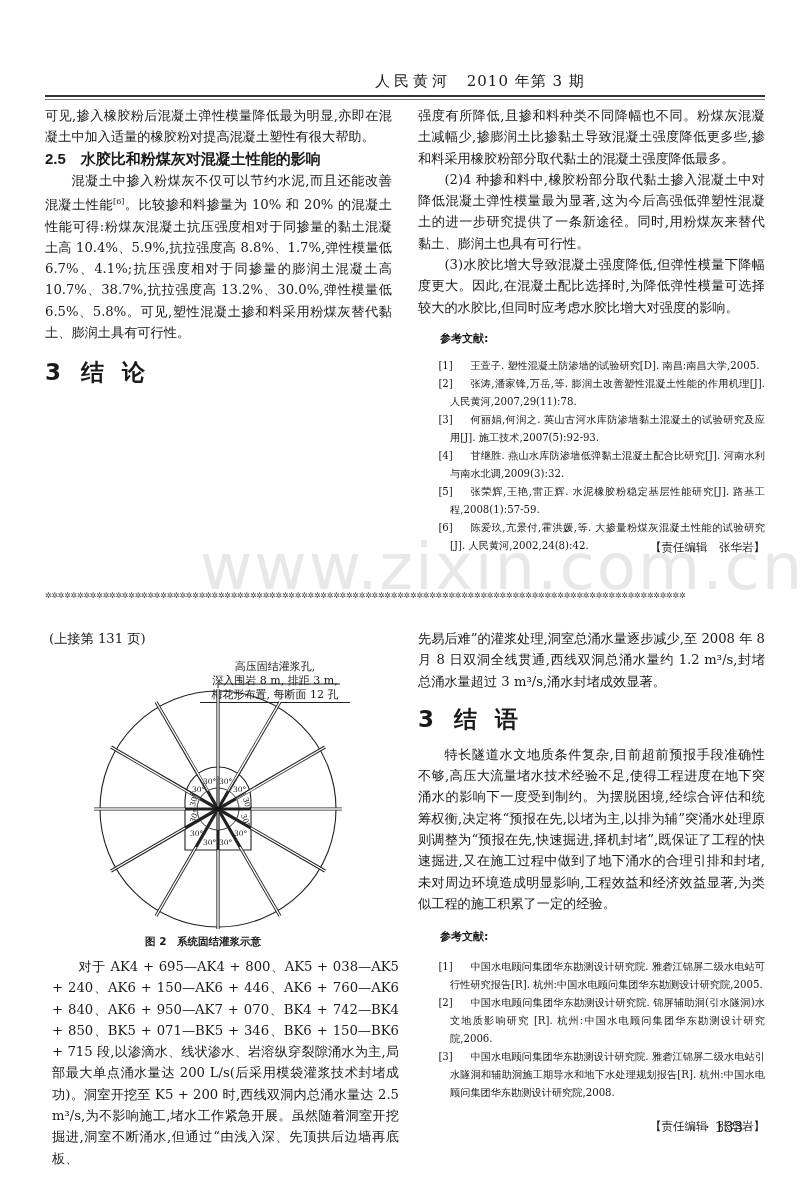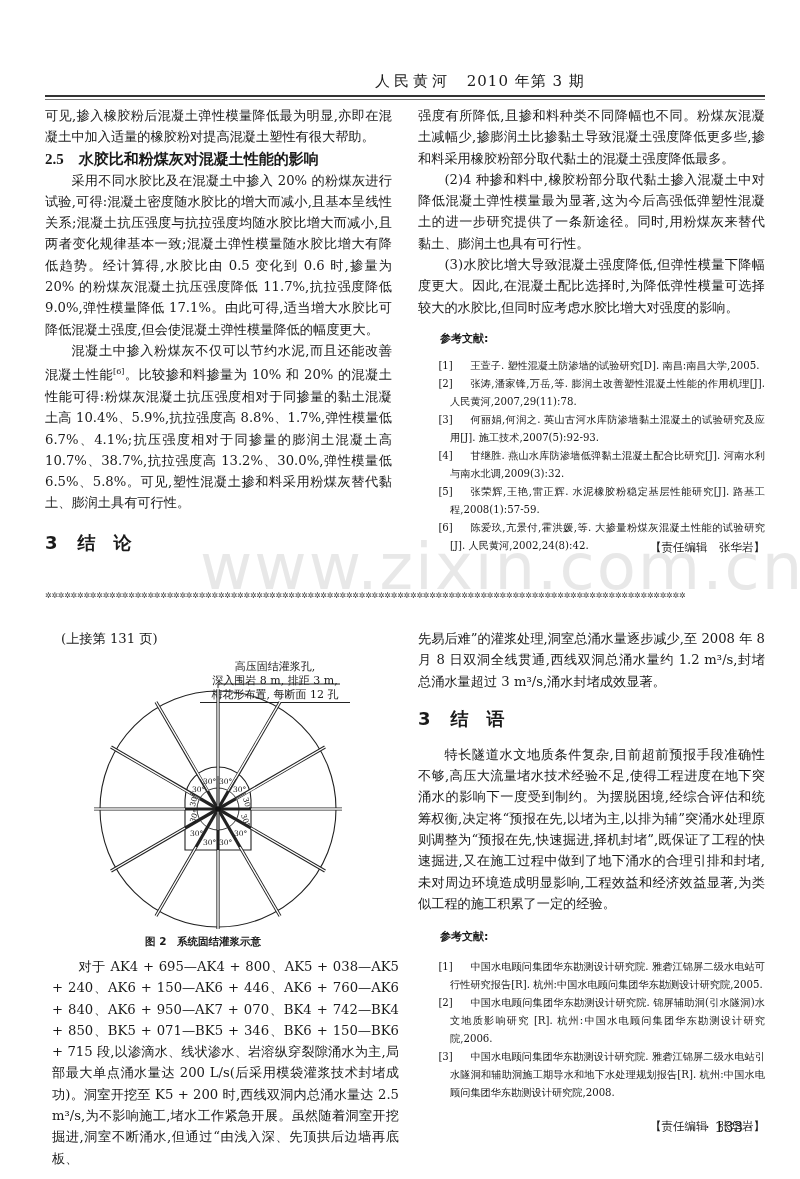--- a/index.html
+++ b/index.html
@@ -7,22 +7,22 @@
          font-family: "DejaVu Serif", "Liberation Serif", serif; color: #1a1a1a; }
   .abs { position: absolute; }
   .header { left: 45px; top: 0; width: 720px; height: 100px; }
   .journal { position: absolute; left: 330px; top: 72px; font-size: 15px; letter-spacing: 1px; }
   .journal .jn { letter-spacing: 4px; margin-right: 10px; }
   .rule1 { position: absolute; left: 0; top: 95px; width: 720px; height: 2px; background: #333; }
   .rule2 { position: absolute; left: 0; top: 99px; width: 720px; height: 1px; background: #777; }
   .col { position: absolute; font-size: 13.2px; line-height: 21.3px; text-align: justify; }
   .col p { margin: 0; text-indent: 2em; }
   .col p.noind { text-indent: 0; }
-  .h2 { font-family: Liberation Serif, serif; font-weight: bold; font-size: 15px; line-height: 22px; margin: 0; }
-  .h1 { font-family: "DejaVu Sans", "Liberation Sans", sans-serif; font-weight: bold; font-size: 18px; line-height: 30px; margin: 0; letter-spacing: 2px; }
+  .h2 { font-family: Liberation Sans, sans-serif; font-weight: bold; font-size: 15px; line-height: 22px; margin: 0; }
+  .h1 { font-family: "DejaVu Sans", "Liberation Sans", sans-serif; font-weight: bold; font-size: 23px; line-height: 30px; margin: 0; letter-spacing: 2px; }
   .h1 .num { margin-right: 18px; }
   .h1 .t { letter-spacing: 18px; }
   .refh { font-family: "DejaVu Sans", "Liberation Sans", sans-serif; font-weight: bold; font-size: 11px; margin: 0; }
   .refs { font-size: 10.2px; line-height: 18px; }
   .ref { display: flex; margin: 0; }
   .ref .n { width: 32px; flex: none; }
   .ref .tx { flex: 1; text-align: justify; }
   .editor { font-family: "DejaVu Sans", "Liberation Sans", sans-serif; font-weight: normal; font-size: 11.5px; text-align: right; }
   .sep { position: absolute; left: 45px; top: 590px; width: 720px; height: 12px; overflow: hidden;
          font-size: 8px; line-height: 12px; color: #444; white-space: nowrap; letter-spacing: -0.3px; }
@@ -41,21 +41,20 @@
     <span class="jn">人民黄河</span>
     <span>2010 年第 3 期</span>
   </div>
   <div class="rule1"></div>
   <div class="rule2"></div>
 </div>
 
 <div class="col" style="left:45px; top:105px; width:347px;">
   <p class="noind">可见,掺入橡胶粉后混凝土弹性模量降低最为明显,亦即在混凝土中加入适量的橡胶粉对提高混凝土塑性有很大帮助。</p>
   <p class="h2 noind">2.5　水胶比和粉煤灰对混凝土性能的影响</p>
-  <p>采用不同水胶比及在混凝土中掺入 20% 的粉煤灰进行试验,可得:混凝土密度随水胶比的增大而减小,且基本呈线性关系;混凝土抗压强度与抗拉强度均随水胶比增大而减小,且两者变化规律基本一致;混凝土弹性模量随水胶比增大有降低趋势。经计算得,水胶比由 0.5 变化到 0.6 时,掺量为 20% 的粉煤灰混凝土抗压强度降低 11.7%,抗拉强度降低 9.0%,弹性模量降低 17.1%。由此可得,适当增大水胶比可降低混凝土强度,但会使混凝土弹性模量降低的幅度更大。</p>
   <p><span>混凝土中掺入粉煤灰不仅可以节约水泥,而且还能改善混凝土性能</span><sup>[6]</sup><span>。比较掺和料掺量为 10% 和 20% 的混凝土性能可得:粉煤灰混凝土抗压强度相对于同掺量的黏土混凝土高 10.4%、5.9%,抗拉强度高 8.8%、1.7%,弹性模量低 6.7%、4.1%;抗压强度相对于同掺量的膨润土混凝土高 10.7%、38.7%,抗拉强度高 13.2%、30.0%,弹性模量低 6.5%、5.8%。可见,塑性混凝土掺和料采用粉煤灰替代黏土、膨润土具有可行性。</span></p>
   <div style="height:14px"></div>
   <p class="h1 noind"><span class="num">3</span><span class="t">结论</span></p>
   <div style="height:6px"></div>
 </div>
 
 <div class="col" style="left:418px; top:105px; width:347px;">
   <p class="noind">强度有所降低,且掺和料种类不同降幅也不同。粉煤灰混凝土减幅少,掺膨润土比掺黏土导致混凝土强度降低更多些,掺和料采用橡胶粉部分取代黏土的混凝土强度降低最多。</p>
   <p>(2)4 种掺和料中,橡胶粉部分取代黏土掺入混凝土中对降低混凝土弹性模量最为显著,这为今后高强低弹塑性混凝土的进一步研究提供了一条新途径。同时,用粉煤灰来替代黏土、膨润土也具有可行性。</p>
   <p>(3)水胶比增大导致混凝土强度降低,但弹性模量下降幅度更大。因此,在混凝土配比选择时,为降低弹性模量可选择较大的水胶比,但同时应考虑水胶比增大对强度的影响。</p>
@@ -88,21 +87,21 @@
         <span class="tx">陈爱玖,亢景付,霍洪媛,等. 大掺量粉煤灰混凝土性能的试验研究[J]. 人民黄河,2002,24(8):42.</span>
       </p>
   </div>
   <div class="editor" style="margin-top:-18px;">【责任编辑　张华岩】</div>
 </div>
 
 <div class="watermark">www.zixin.com.cn</div>
 
 <div class="sep">✲✲✲✲✲✲✲✲✲✲✲✲✲✲✲✲✲✲✲✲✲✲✲✲✲✲✲✲✲✲✲✲✲✲✲✲✲✲✲✲✲✲✲✲✲✲✲✲✲✲✲✲✲✲✲✲✲✲✲✲✲✲✲✲✲✲✲✲✲✲✲✲✲✲✲✲✲✲✲✲✲✲✲✲✲✲✲✲✲✲✲✲✲✲✲✲✲✲✲✲</div>
 
-<div class="col" style="left:61px; top:628px; width:347px;">
+<div class="col" style="left:49px; top:628px; width:347px;">
   <p class="noind">(上接第 131 页)</p>
 </div>
 
 <div class="abs" style="left:200px; top:660px; width:150px;">
   <div class="fig-label">高压固结灌浆孔,</div>
   <div class="fig-label">深入围岩 8 m, 排距 3 m,</div>
   <div class="fig-label" style="border-bottom:1px solid #222;">梅花形布置, 每断面 12 孔</div>
 </div>
 
 <svg class="abs" style="left:90px; top:680px;" width="260" height="260" viewBox="90 680 260 260">

